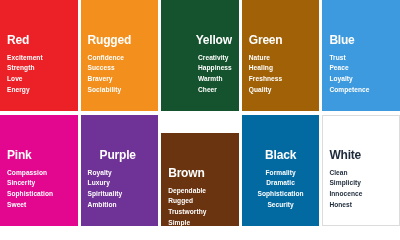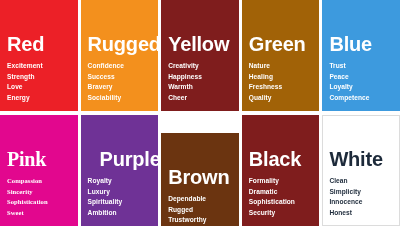--- a/index.html
+++ b/index.html
@@ -31,21 +31,21 @@
     overflow: hidden;
     display: flex;
     flex-direction: column;
     justify-content: flex-start;
   }
   .card.white-card {
     border: 1px solid #dcdcdc;
     padding: 33px 4px 5px 6px;
   }
   .card-title {
-    font-size: 20px;
+    font-size: 12px;
     font-weight: bold;
     line-height: 1.05;
     letter-spacing: -0.2px;
     margin: 0 0 6px 0;
     white-space: nowrap;
   }
   .trait-list {
     list-style: none;
     margin: 0;
     padding: 0;
@@ -73,21 +73,21 @@
     </div>
     <div class="card" style="background: rgb(243, 144, 29);">
       <div class="card-title" style="color: rgb(255, 255, 255);">Rugged</div>
       <ul class="trait-list">
         <li class="trait" style="color: rgb(255, 255, 255);">Confidence</li>
         <li class="trait" style="color: rgb(255, 255, 255);">Success</li>
         <li class="trait" style="color: rgb(255, 255, 255);">Bravery</li>
         <li class="trait" style="color: rgb(255, 255, 255);">Sociability</li>
       </ul>
     </div>
-    <div class="card" style="background: #7f1d1d;">
+    <div class="card" style="background: #14532d; align-items: flex-end;">
       <div class="card-title" style="color: rgb(255, 255, 255);">Yellow</div>
       <ul class="trait-list">
         <li class="trait" style="color: rgb(255, 255, 255);">Creativity</li>
         <li class="trait" style="color: rgb(255, 255, 255);">Happiness</li>
         <li class="trait" style="color: rgb(255, 255, 255);">Warmth</li>
         <li class="trait" style="color: rgb(255, 255, 255);">Cheer</li>
       </ul>
     </div>
     <div class="card" style="background: #a16207;">
       <div class="card-title" style="color: rgb(255, 255, 255);">Green</div>
@@ -100,21 +100,21 @@
     </div>
     <div class="card" style="background: rgb(61, 154, 222);">
       <div class="card-title" style="color: rgb(255, 255, 255);">Blue</div>
       <ul class="trait-list">
         <li class="trait" style="color: rgb(255, 255, 255);">Trust</li>
         <li class="trait" style="color: rgb(255, 255, 255);">Peace</li>
         <li class="trait" style="color: rgb(255, 255, 255);">Loyalty</li>
         <li class="trait" style="color: rgb(255, 255, 255);">Competence</li>
       </ul>
     </div>
-    <div class="card" style="background: rgb(226, 7, 142); font-family: Liberation Serif, serif;">
+    <div class="card" style="background: rgb(226, 7, 142);">
       <div class="card-title" style="color: rgb(255, 255, 255);">Pink</div>
       <ul class="trait-list">
         <li class="trait" style="color: rgb(255, 255, 255);">Compassion</li>
         <li class="trait" style="color: rgb(255, 255, 255);">Sincerity</li>
         <li class="trait" style="color: rgb(255, 255, 255);">Sophistication</li>
         <li class="trait" style="color: rgb(255, 255, 255);">Sweet</li>
       </ul>
     </div>
     <div class="card" style="background: rgb(111, 50, 150);">
       <div class="card-title" style="color: rgb(255, 255, 255); margin-left: 12px;">Purple</div>
@@ -127,21 +127,21 @@
     </div>
     <div class="card" style="background: rgb(107, 52, 16); margin-top: 18px;">
       <div class="card-title" style="color: rgb(255, 255, 255);">Brown</div>
       <ul class="trait-list">
         <li class="trait" style="color: rgb(255, 255, 255);">Dependable</li>
         <li class="trait" style="color: rgb(255, 255, 255);">Rugged</li>
         <li class="trait" style="color: rgb(255, 255, 255);">Trustworthy</li>
         <li class="trait" style="color: rgb(255, 255, 255);">Simple</li>
       </ul>
     </div>
-    <div class="card" style="background: #7f1d1d;">
+    <div class="card" style="background: #0369a1; text-align: center;">
       <div class="card-title" style="color: rgb(255, 255, 255);">Black</div>
       <ul class="trait-list">
         <li class="trait" style="color: rgb(255, 255, 255);">Formality</li>
         <li class="trait" style="color: rgb(255, 255, 255);">Dramatic</li>
         <li class="trait" style="color: rgb(255, 255, 255);">Sophistication</li>
         <li class="trait" style="color: rgb(255, 255, 255);">Security</li>
       </ul>
     </div>
     <div class="card white-card" style="background: rgb(255, 255, 255);">
       <div class="card-title" style="color: rgb(29, 42, 58);">White</div>

